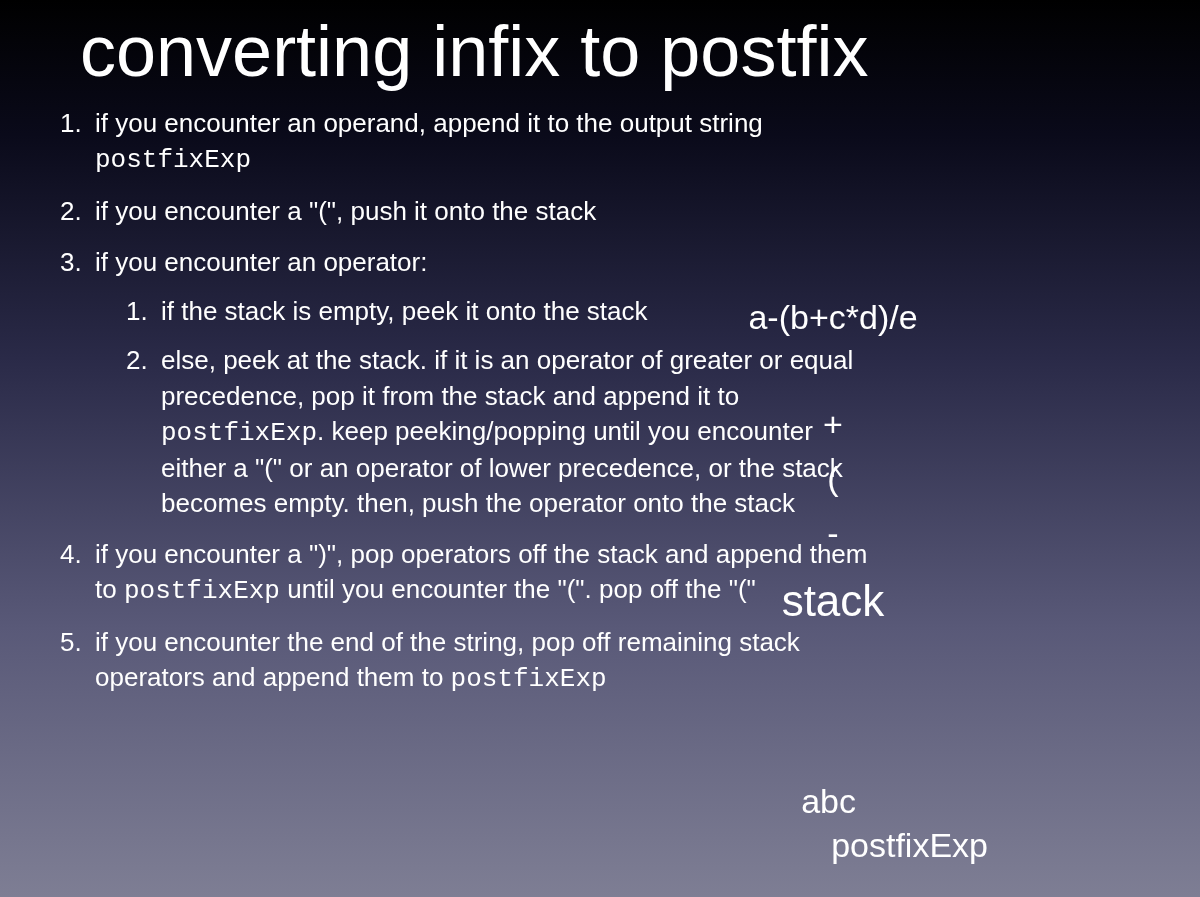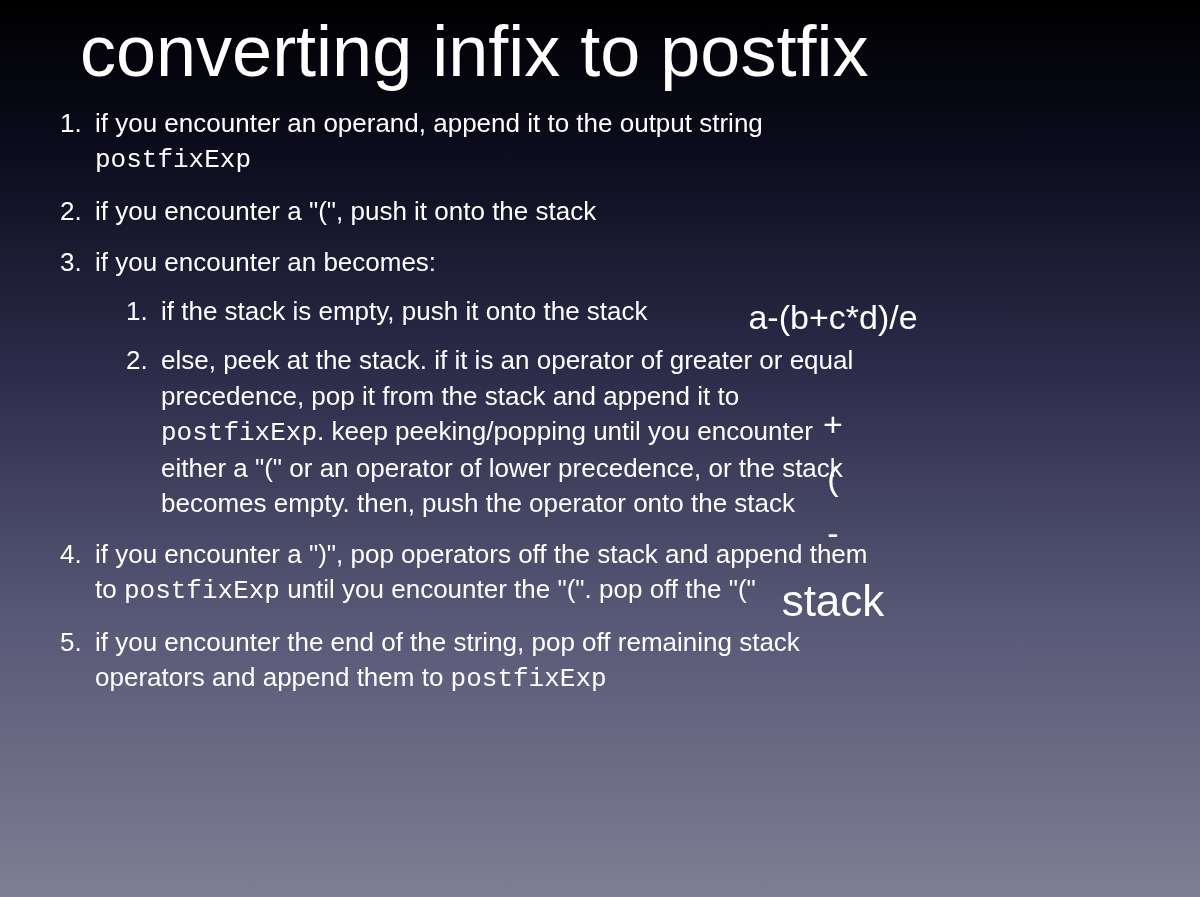--- a/index.html
+++ b/index.html
@@ -95,24 +95,24 @@
   <h1 class="title">converting infix to postfix</h1>
 
   <ol class="main">
     <li>
       <span>if you encounter an operand, append it to the output string </span><span class="mono">postfixExp</span>
     </li>
     <li>
       <span>if you encounter a "(", push it onto the stack</span>
     </li>
     <li>
-      <span>if you encounter an becomes:</span>
+      <span>if you encounter an operator:</span>
       <ol class="sub">
         <li>
-          <span>if the stack is empty, push it onto the stack</span>
+          <span>if the stack is empty, peek it onto the stack</span>
         </li>
         <li>
           <span>else, peek at the stack.  if it is an operator of greater or equal precedence, pop it from the stack and append it to </span><span class="mono">postfixExp</span><span>.  keep peeking/popping until you encounter either a "(" or an operator of lower precedence, or the stack becomes empty.  then, push the operator onto the stack</span>
         </li>
       </ol>
     </li>
     <li>
       <span>if you encounter a ")", pop operators off the stack and append them to </span><span class="mono">postfixExp</span><span> until you encounter the "(".  pop off the "("</span>
     </li>
     <li>
@@ -123,14 +123,18 @@
   <div class="right">
     <div class="expr">a-(b+c*d)/e</div>
     <div class="stack-items">
       <div>+</div>
       <div>(</div>
       <div>-</div>
     </div>
     <div class="stack-label">stack</div>
   </div>
 
+  <div class="bottom">
+    <div class="val">abc</div>
+    <div class="lbl">postfixExp</div>
+  </div>
 
 </div>
 
 </body></html>

